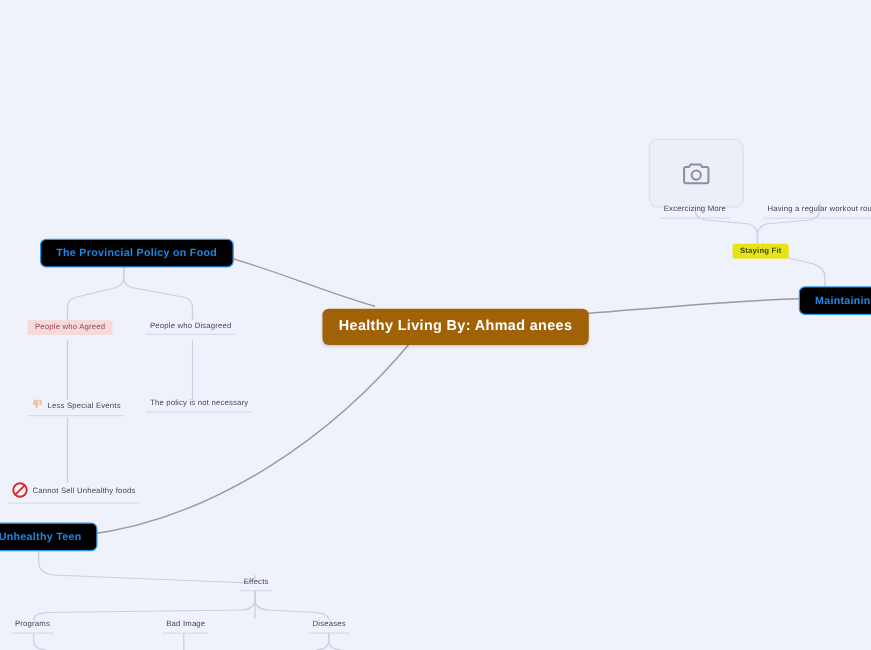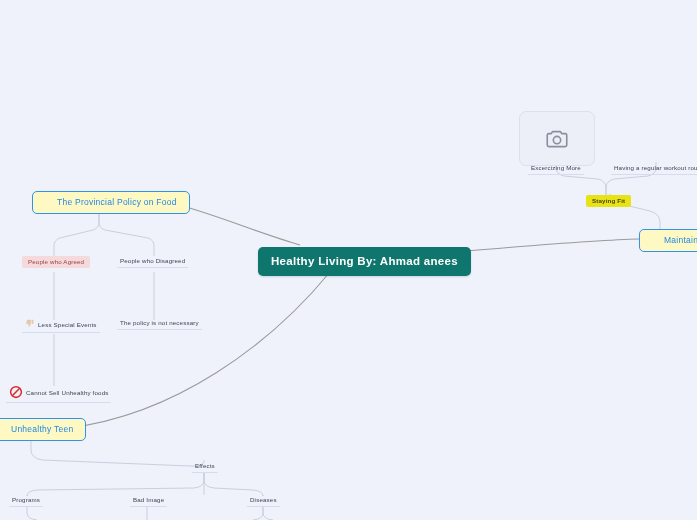--- a/index.html
+++ b/index.html
@@ -29,38 +29,38 @@
     pointer-events: none;
   }
   .node {
     position: absolute;
     box-sizing: border-box;
     white-space: nowrap;
   }
 
   
   .node-root {
-    background: #0f766e;
+    background: #a16207;
     color: #ffffff;
     font-size: 11.5px;
     font-weight: bold;
     letter-spacing: 0.3px;
     padding: 8px 13px 9px 13px;
     border-radius: 5px;
     box-shadow: 0 1px 2px rgba(40,70,120,0.18);
   }
 
   
   .node-branch {
-    background: #fef9c3;
+    background: #000000;
     color: #1f87e5;
     font-size: 8.5px;
-    font-weight: normal;
+    font-weight: bold;
     letter-spacing: 0.25px;
-    padding: 5px 12px 6px 24px;
+    padding: 5px 12px 6px 12px;
     border: 1.6px solid #2e93ec;
     border-radius: 5px;
   }
 
   
   .node-sub {
     font-size: 6.2px;
     color: #3b4556;
     letter-spacing: 0.15px;
     padding: 1px 3px 3px 3px;

